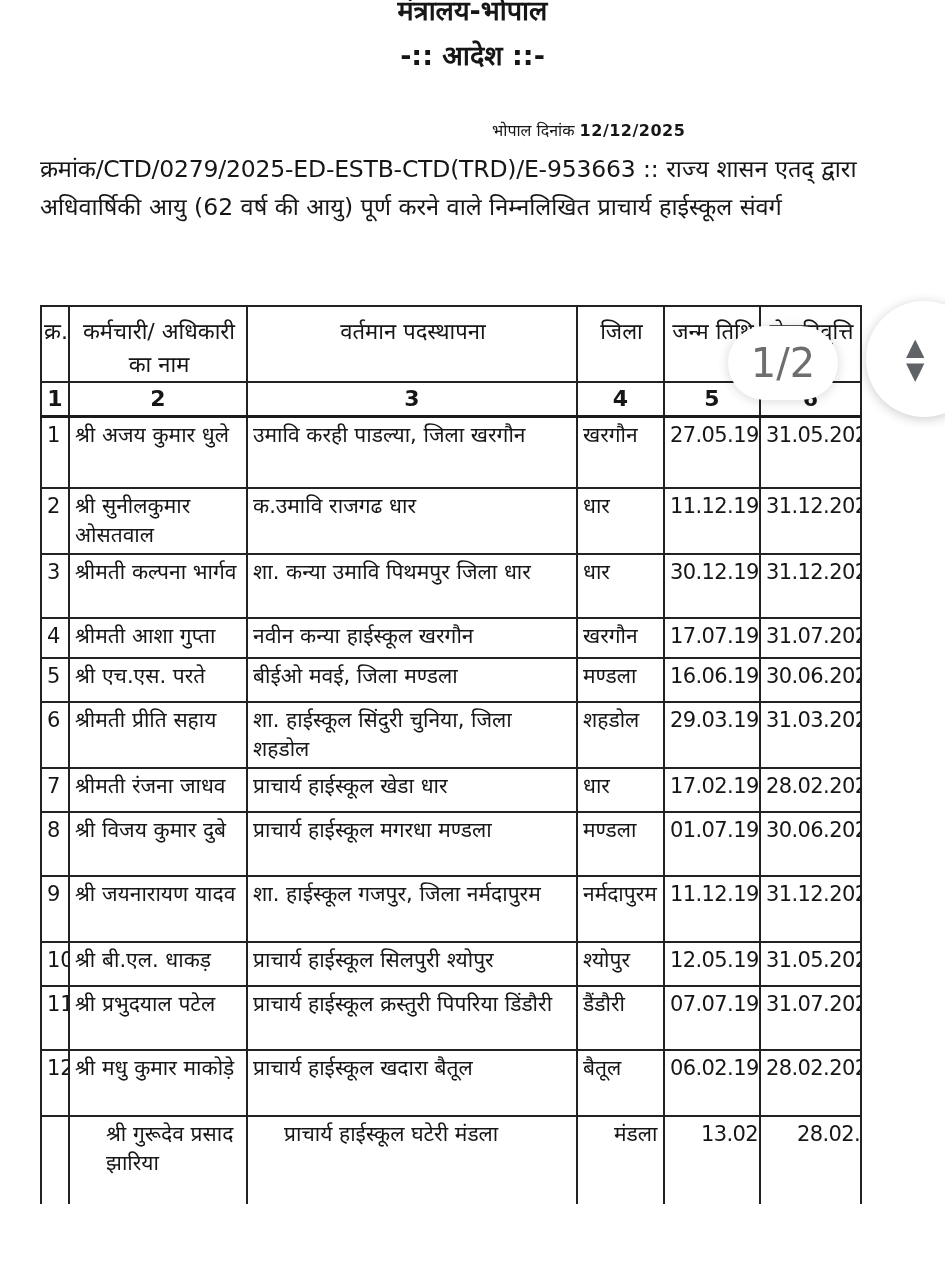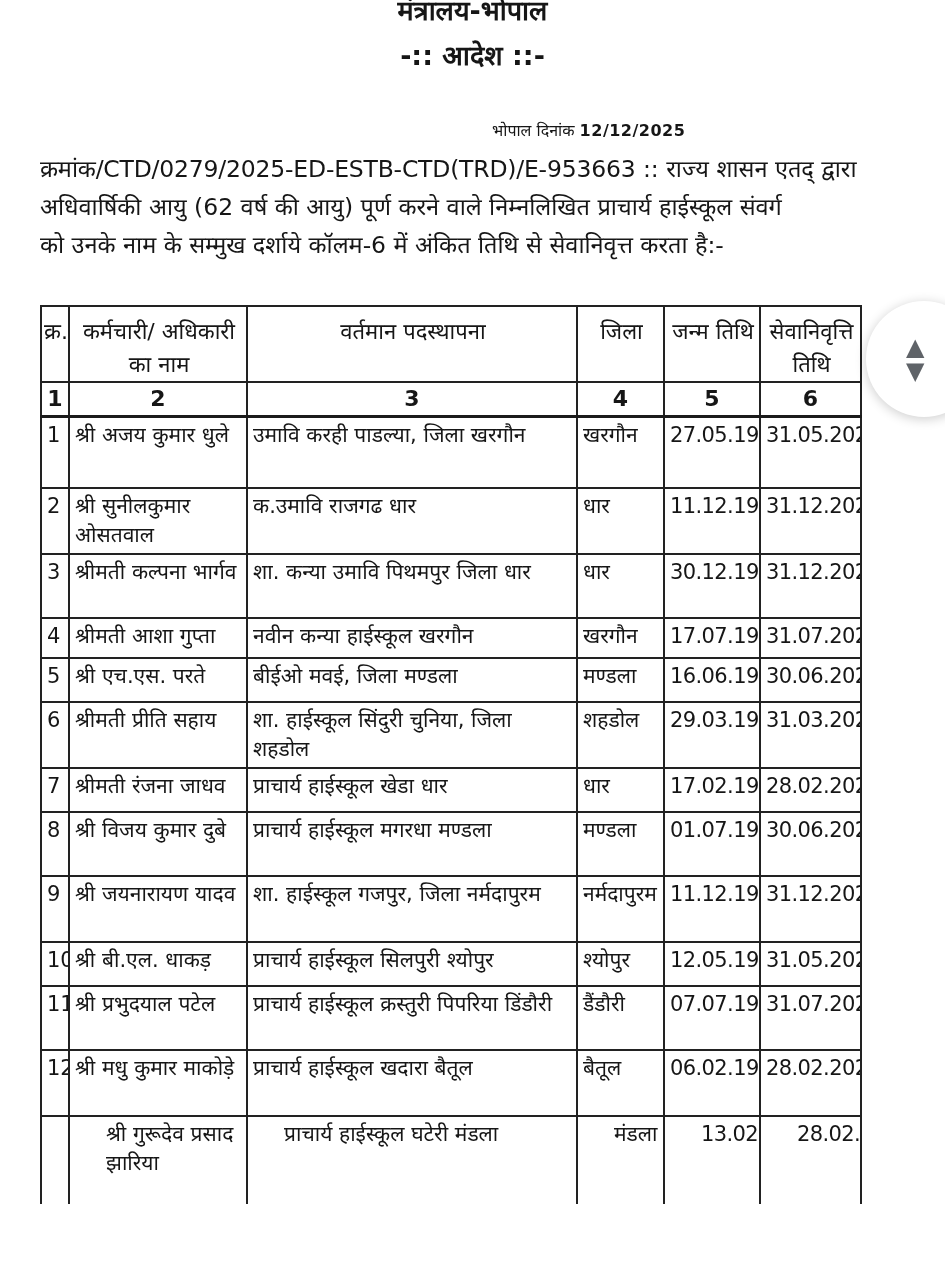--- a/index.html
+++ b/index.html
@@ -77,21 +77,20 @@
     <span>भोपाल दिनांक</span>
     <span class="date">12/12/2025</span>
   </div>
 
   <div class="para">
     <div class="pline">
       <span class="ref">क्रमांक/CTD/0279/2025-ED-ESTB-CTD(TRD)/E-953663</span>
       <span>:: राज्य शासन एतद् द्वारा</span>
     </div>
     <div class="pline">अधिवार्षिकी आयु (62 वर्ष की आयु) पूर्ण करने वाले निम्नलिखित प्राचार्य हाईस्कूल संवर्ग</div>
-    <div class="pline">को उनके नाम के सम्मुख दर्शाये कॉलम-6 में अंकित तिथि से सेवानिवृत्त करता है:-</div>
   </div>
 
   <table class="retire">
     <colgroup>
       <col class="c1">
         <col class="c2">
         <col class="c3">
         <col class="c4">
         <col class="c5">
         <col class="c6">
@@ -213,19 +212,22 @@
       <td class="sno">13</td>
       <td>श्री गुरूदेव प्रसाद झारिया</td>
       <td>प्राचार्य हाईस्कूल घटेरी मंडला</td>
       <td class="dist">मंडला</td>
       <td class="date-cell">13.02.1964</td>
       <td class="date-cell">28.02.2026</td>
     </tr>
   </tbody>
     </table>
 
+  <div class="page-badge">
+    <span style="color:#6e6e6e">1/2</span>
+  </div>
 
   <div class="scroll-bubble">
     <span class="arr" style="color:#5f6368">▲</span>
     <span class="arr" style="color:#5f6368">▼</span>
   </div>
 
 </div>
 
 </body></html>

